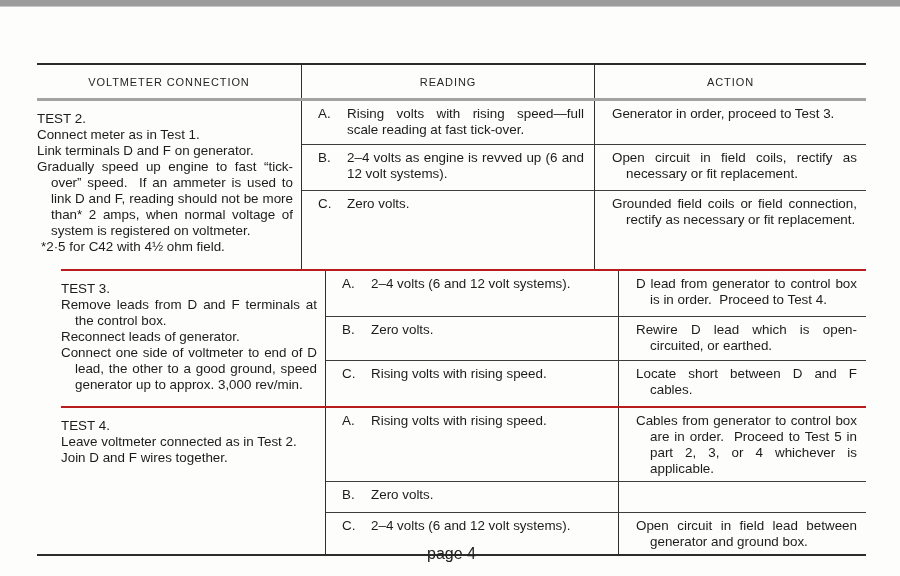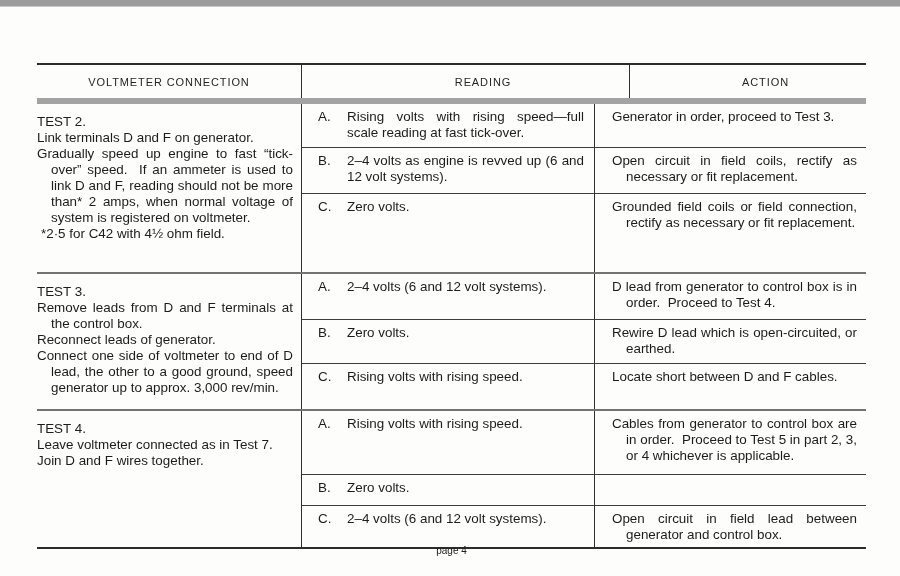--- a/index.html
+++ b/index.html
@@ -24,33 +24,33 @@
   }
   .doc-table {
     position: absolute; left: 37px; top: 63px;
     width: 829px;
     box-sizing: border-box;
     border-top: 2px solid #2c2c2c;
     border-bottom: 2px solid #2c2c2c;
     font-size: 13.4px;
     line-height: 16px;
   }
-  .thead { display: flex; border-bottom: 6px solid #a3a3a3; gap: 35px; }
+  .thead { display: flex; border-bottom: 3px solid #a3a3a3; }
   .th {
     display: flex; align-items: center; justify-content: center;
     height: 33px;
     font-size: 11px; letter-spacing: 0.9px; color: #262626;
   }
   .c1 { width: 265px; box-sizing: border-box; }
   .c2 { width: 293px; box-sizing: border-box; }
   .c3 { flex: 1; box-sizing: border-box; }
   .vr { border-right: 1.5px solid #303030; }
 
   .section { display: flex; }
-  .section.sep { border-top: 2px solid #737373; }
+  .section.sep { border-top: 2px solid #b91c1c; margin-left: 24px; }
 
   .conn { padding: 10px 8px 4px 0; }
   .conn p { margin: 0; }
   .conn .title { text-indent: 0; padding-left: 0; }
   .hang { padding-left: 14px; text-indent: -14px; text-align: justify; }
   .fnote { padding-left: 4px; text-indent: 0; }
 
   .rows { flex: 1; display: flex; flex-direction: column; }
   .subrow { display: flex; box-sizing: border-box; }
   .subrow + .subrow { border-top: 1.2px solid #3d3d3d; }
@@ -73,40 +73,41 @@
   .s3 .r0 { min-height: 45px; }
   .s3 .r1 { min-height: 44px; }
   .s3 .r2 { min-height: 46px; }
   .s4 .r0 { min-height: 63px; }
   .s4 .r1 { min-height: 31px; }
   .s4 .r2 { min-height: 38px; }
 
   .footer {
     position: absolute; left: 37px; top: 545px;
     width: 829px; text-align: center;
-    font-size: 10px; color: #222;
+    font-size: 16px; color: #222;
   }
 </style>
 </head>
 <body>
 
 <div class="page">
   <div class="topbar"></div>
 
   <div class="doc-table">
 
     <div class="thead">
       <div class="th c1 vr">VOLTMETER CONNECTION</div>
       <div class="th c2 vr">READING</div>
       <div class="th c3">ACTION</div>
     </div>
 
     <div class="section s2">
       <div class="conn c1 vr">
         <p class="title">TEST 2.</p>
+        <p class="hang">Connect meter as in Test 1.</p>
         <p class="hang">Link terminals D and F on generator.</p>
         <p class="hang">Gradually speed up engine to fast “tick-over” speed.&nbsp; If an ammeter is used to link D and F, reading should not be more than* 2 amps, when normal voltage of system is registered on voltmeter.</p>
         <p class="hang fnote">*2·5 for C42 with 4½ ohm field.</p>
       </div>
       <div class="rows">
         <div class="subrow r0">
           <div class="rcell vr">
             <span class="rlabel">A.</span>
             <span class="rtext">Rising volts with rising speed—full scale reading at fast tick-over.</span>
           </div>
@@ -169,21 +170,21 @@
           <div class="acell">
             <div class="hang">Locate short between D and F cables.</div>
           </div>
         </div>
       </div>
     </div>
 
     <div class="section s4 sep">
       <div class="conn c1 vr">
         <p class="title">TEST 4.</p>
-        <p class="hang">Leave voltmeter connected as in Test 7.</p>
+        <p class="hang">Leave voltmeter connected as in Test 2.</p>
         <p class="hang">Join D and F wires together.</p>
       </div>
       <div class="rows">
         <div class="subrow r0">
           <div class="rcell vr">
             <span class="rlabel">A.</span>
             <span class="rtext">Rising volts with rising speed.</span>
           </div>
           <div class="acell">
             <div class="hang">Cables from generator to control box are in order.&nbsp; Proceed to Test 5 in part 2, 3, or 4 whichever is applicable.</div>
@@ -194,21 +195,21 @@
             <span class="rlabel">B.</span>
             <span class="rtext">Zero volts.</span>
           </div>
         </div>
         <div class="subrow r2">
           <div class="rcell vr">
             <span class="rlabel">C.</span>
             <span class="rtext">2–4 volts (6 and 12 volt systems).</span>
           </div>
           <div class="acell">
-            <div class="hang">Open circuit in field lead between generator and control box.</div>
+            <div class="hang">Open circuit in field lead between generator and ground box.</div>
           </div>
         </div>
       </div>
     </div>
 
   </div>
 
   <div class="footer">page 4</div>
 </div>
 

